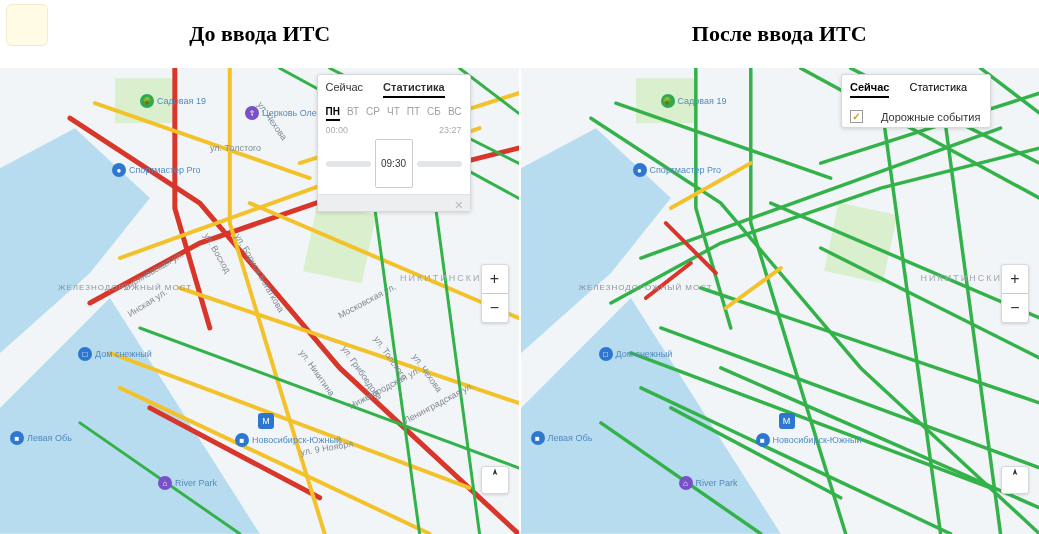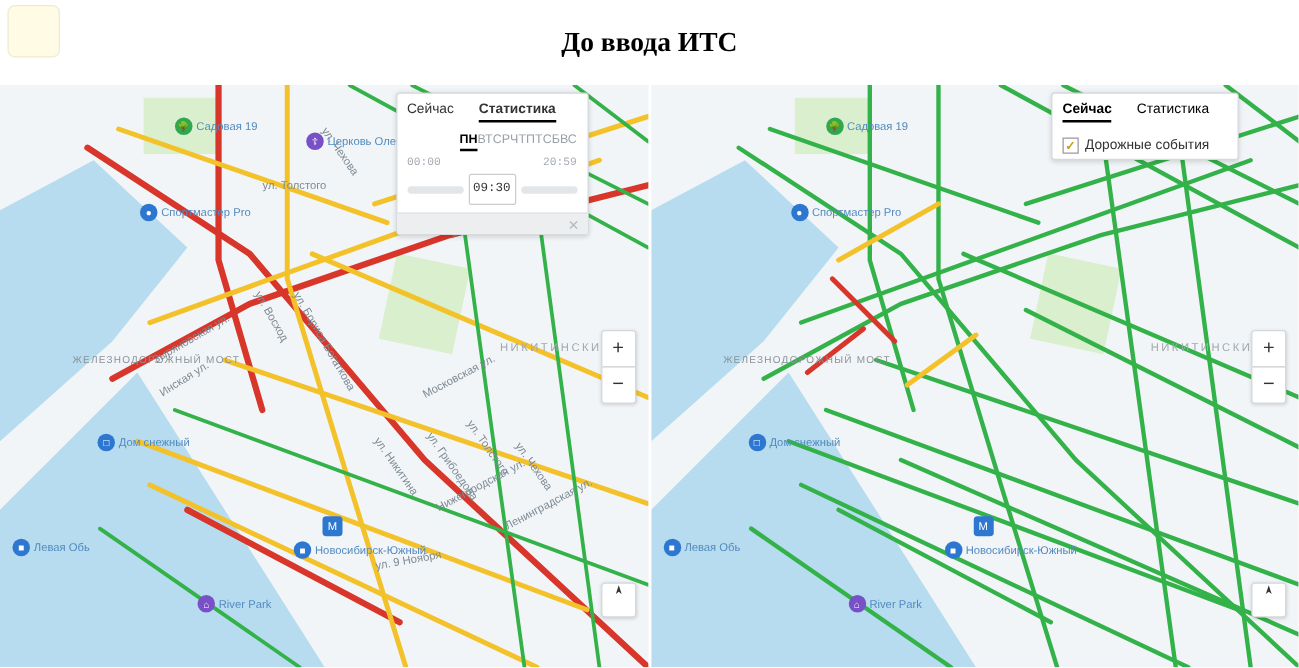--- a/index.html
+++ b/index.html
@@ -25,44 +25,47 @@
   .zoomctl.pm { top:196px; }
   .zoomctl.pm button+button { border-top:1px solid #ccc; }
   .zoomctl.arrow { top:398px; height:28px; }
   .zoomctl.arrow svg { width:14px; height:14px; }
 
   
   .panel { position:absolute; top:6px; right:48px; width:154px; background:#fff; border:1px solid #d5d9dc; border-radius:3px; box-shadow:0 1px 4px rgba(0,0,0,.15); font-size:11px; color:#333; }
   .tabs { display:flex; padding:6px 8px 4px; gap:20px; }
   .tab { cursor:pointer; padding-bottom:3px; }
   .tab.active { font-weight:bold; border-bottom:2px solid #000; }
-  .days { display:flex; justify-content:flex-end; padding:4px 8px 2px; font-size:10px; color:#9aa1a6; }
+  .days { display:flex; justify-content:space-between; padding:4px 8px 2px; font-size:10px; color:#9aa1a6; }
   .days span.active { color:#000; font-weight:bold; border-bottom:2px solid #000; padding-bottom:2px;}
-  .timecap { display:flex; justify-content:space-between; padding:2px 8px 0; font-size:9px; color:#a7adb3; font-family:Liberation Mono, monospace;}
+  .timecap { display:flex; justify-content:space-between; padding:2px 8px 0; font-size:9px; color:#a7adb3; font-family:Liberation Sans, sans-serif;}
   .slider-row { padding:4px 8px 6px; display:flex; align-items:center; gap:4px; }
   .slider-row .track { flex:1; height:6px; background:#e3e6e8; border-radius:3px; position:relative; }
-  .slider-row .curtime { width:38px; font-family:Liberation Mono, monospace; font-size:10px; border:1px solid #ccc; border-radius:2px; text-align:center; padding:6px 0; }
+  .slider-row .curtime { width:38px; font-family:Liberation Sans, sans-serif; font-size:10px; border:1px solid #ccc; border-radius:2px; text-align:center; padding:18px 0; }
   .info { background:#eceeef; border-top:1px solid #e0e2e4; font-size:10px; color:#555; padding:7px 8px 9px; line-height:13px; position:relative;}
   .info .close-x { position:absolute; top:4px; right:6px; color:#b5bbbf; cursor:pointer; font-size:11px;}
 
   
   .panel2 { position:absolute; top:6px; right:48px; width:150px; background:#fff; border:1px solid #d5d9dc; border-radius:3px; box-shadow:0 1px 4px rgba(0,0,0,.15); font-size:11px; }
-  .checkrow { display:flex; align-items:flex-start; gap:5px; padding:8px 8px 4px; color:#333;}
+  .checkrow { display:flex; align-items:center; gap:18px; padding:8px 8px 4px; color:#333;}
   .checkrow .chk { width:13px; height:13px; border:1px solid #9a9a9a; display:flex; align-items:center; justify-content:center; background:#fff;}
   .checkrow .chk.on::after { content:"✓"; font-size:10px; color:#c79e18; font-weight:bold;}
   .linkrow { padding:6px 8px 10px; color:#2963c3; cursor:pointer; font-size:10.5px; line-height:13px;}
 </style>
 </head>
 <body>
 
 <div class="logo-corner"></div>
 
 <div class="header">
   <div class="col">
       <div class="title">До ввода ИТС</div>
+    </div>
+  <div class="col">
+      <div class="title">После ввода ИТС</div>
     </div>
 </div>
 
 <div class="maps">
 
   <div class="map-pane">
     <svg class="roadnet" viewBox="0 0 519 466">
 
       <polygon points="0,100 75,60 150,130 90,205 0,285 0,100" fill="#b7dcef"></polygon>
       <polygon points="0,340 110,230 260,466 0,466" fill="#b7dcef"></polygon>
@@ -158,21 +161,21 @@
         <span class="active">ПН</span>
         <span>ВТ</span>
         <span>СР</span>
         <span>ЧТ</span>
         <span>ПТ</span>
         <span>СБ</span>
         <span>ВС</span>
       </div>
       <div class="timecap">
         <span>00:00</span>
-        <span>20:59</span>
+        <span>23:27</span>
       </div>
       <div class="slider-row">
         <div class="track"></div>
         <div class="curtime">09:30</div>
         <div class="track"></div>
       </div>
       <div class="info">
         <span class="close-x">✕</span>
       </div>
     </div>

